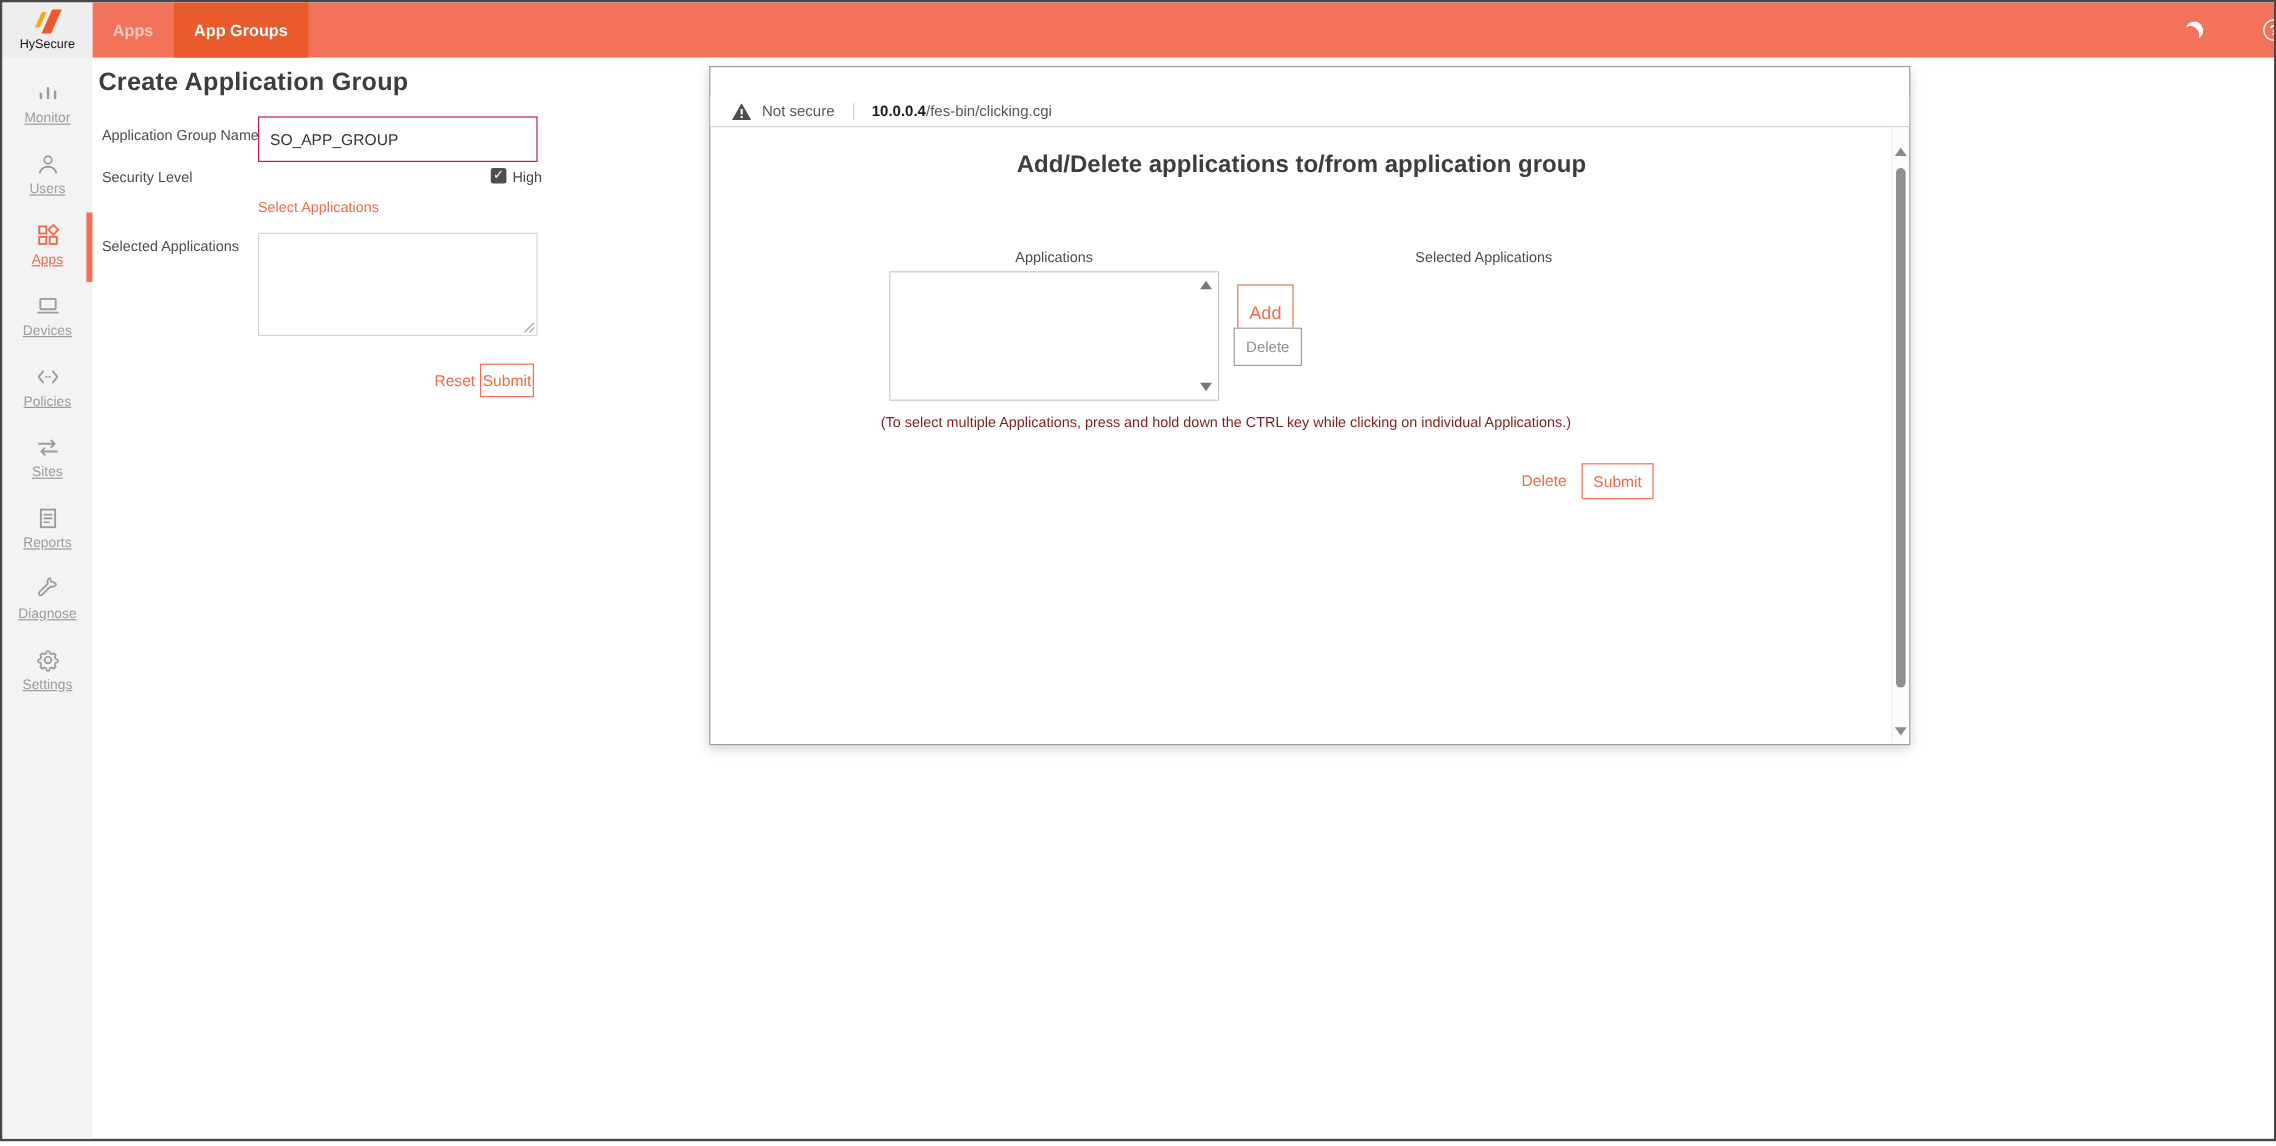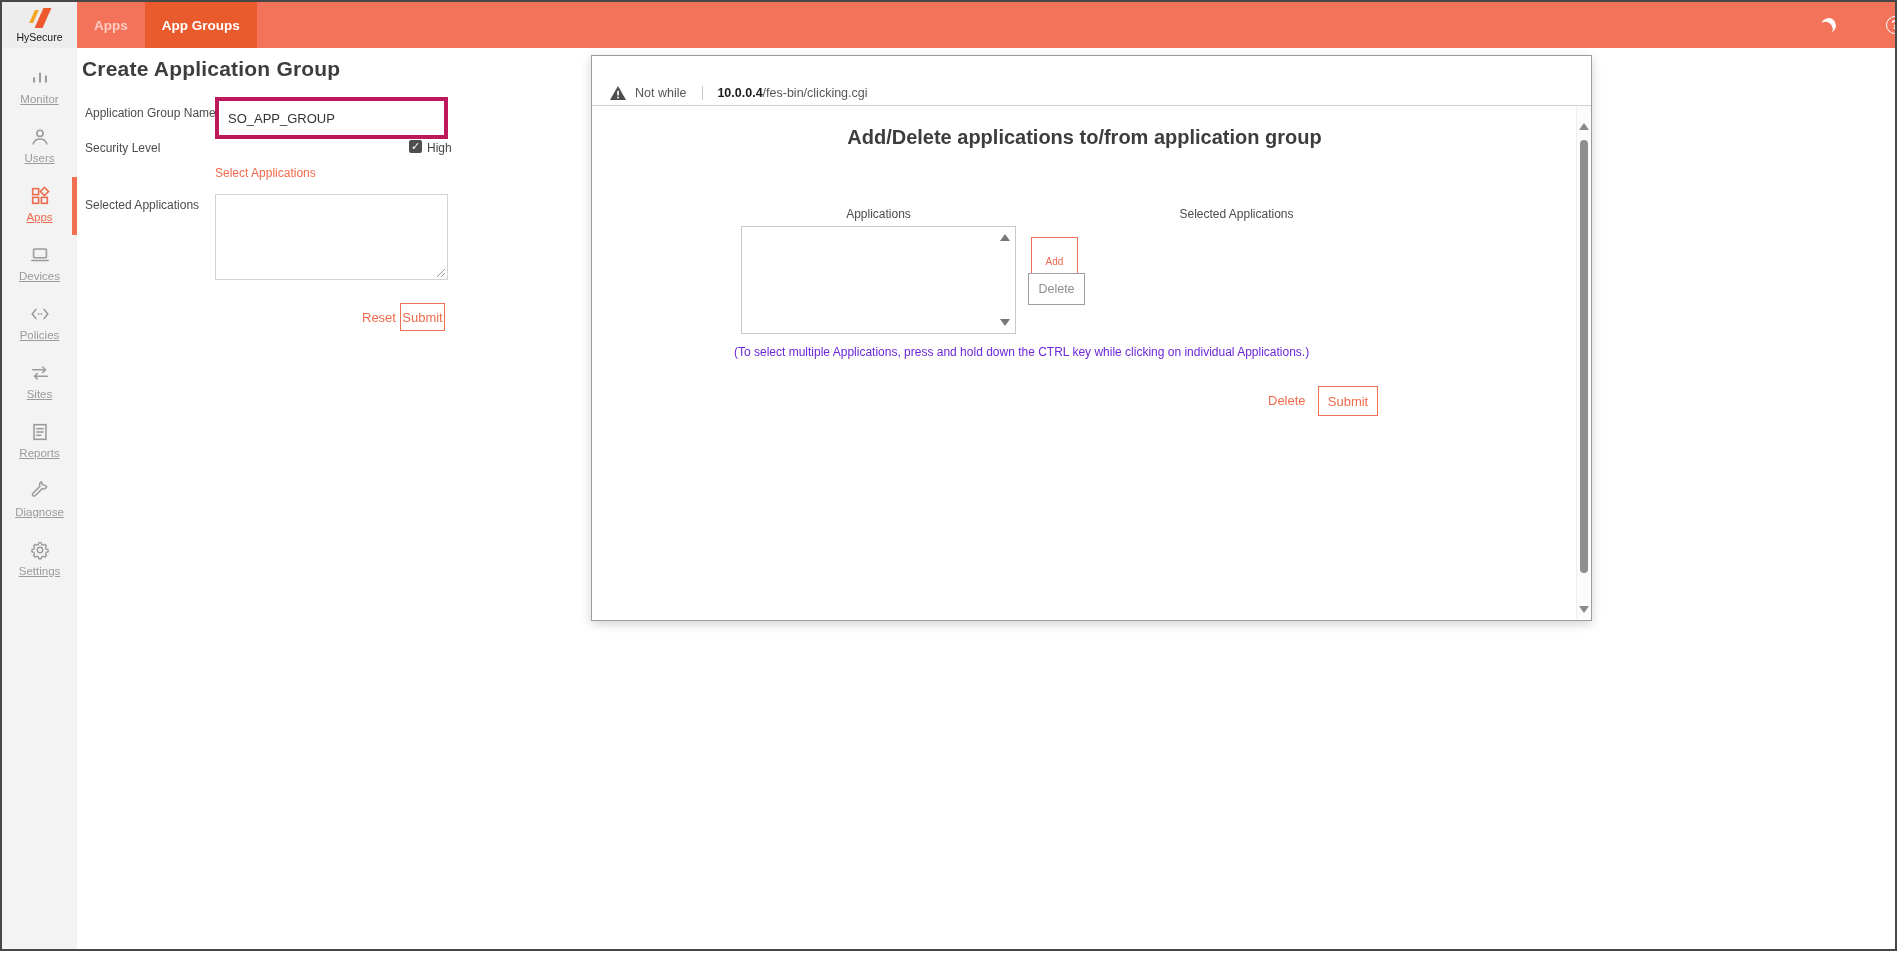--- a/index.html
+++ b/index.html
@@ -23,21 +23,21 @@
   .sidebar { position:absolute; left:0; top:46px; width:75px; bottom:0; background:#f3f3f4; padding-top:8px; z-index:2; }
   .nav-item { position:relative; height:59px; display:flex; flex-direction:column; align-items:center; justify-content:center; gap:4px; color:#9b9b9b; cursor:pointer;text-decoration:underline; }
   .nav-item .nav-label { font-size:11.5px; }
   .nav-item svg { display:block; }
   .nav-item.active { color:#ed6b4c; }
   .nav-item.active::after { content:""; position:absolute; right:0; top:3px; bottom:-2px; width:5px; background:#f0704f; }
 
   
   .page-title { position:absolute; left:80px; top:55px; font-size:21px; font-weight:bold; color:#3d3d3d; letter-spacing:.2px; }
   .f-label { position:absolute; font-size:12px; color:#4c4c4c; }
-  .gname-input { position:absolute; left:213px; top:95px; width:233px; height:38px; border:4px solid #be185d; padding:17px 9px; font-size:13px; color:#333; font-family:"Liberation Sans",sans-serif; outline:none; background:#fff; }
+  .gname-input { position:absolute; left:213px; top:95px; width:233px; height:38px; border:1px solid #be185d; padding:17px 9px; font-size:13px; color:#333; font-family:"Liberation Sans",sans-serif; outline:none; background:#fff; }
   .checkbox { position:absolute; left:407px; top:138px; width:13px; height:13px; background:#4e4e4e; border-radius:2px; color:#fff; font-size:11px; line-height:13px; text-align:center; cursor:pointer; }
   .checkbox::after { content:"\2713"; }
   .chk-label { position:absolute; left:425px; top:139px; font-size:12px; color:#444; }
   .sel-apps-link { position:absolute; left:213px; top:164px; font-size:12px; color:#f3694c; cursor:pointer; }
   .sel-apps-area { position:absolute; left:213px; top:192px; width:233px; height:86px; border:1px solid #d4d4d4; background:#fff; font-size:13px; color:#333; resize:none; outline:none; font-family:"Liberation Sans",sans-serif; }
   .grip { position:absolute; left:434px; top:266px; pointer-events:none; }
   .reset-link { position:absolute; left:360px; top:308px; font-size:13px; color:#ef6a4c; cursor:pointer; }
   .btn-outline { border:1px solid #ef6f52; color:#ef6a4c; background:#fff; font-size:13px; font-family:"Liberation Sans",sans-serif; cursor:pointer; text-align:center; }
   .form-submit { position:absolute; left:398px; top:301px; width:45px; height:28px; }
 
@@ -56,23 +56,23 @@
   .notsecure { margin-left:9px; font-size:12.5px; color:#565656; }
   .addr-sep { width:1px; height:14px; background:#c9c9c9; margin:0 14px 0 16px; }
   .addr-host { font-size:12.5px; font-weight:bold; color:#1b1b1b; }
   .addr-path { font-size:12.5px; color:#565656; }
   .p-heading { position:absolute; left:0; top:70px; width:985px; text-align:center; font-size:20px; font-weight:bold; color:#3d3d3d; }
   .list-label { position:absolute; top:151px; width:275px; text-align:center; font-size:12px; color:#4c4c4c; }
   .listbox { position:absolute; top:170px; width:275px; height:108px; border:1px solid #c9c9c9; background:#fff; }
   .listbox .tri-up { position:absolute; top:7px; right:5px; width:0; height:0; border-left:5px solid transparent; border-right:5px solid transparent; border-bottom:7px solid #777; cursor:pointer; }
   .listbox .tri-down { position:absolute; bottom:7px; right:5px; width:0; height:0; border-left:5px solid transparent; border-right:5px solid transparent; border-top:7px solid #777; cursor:pointer; }
   .lb-item { margin:1px 20px 0 2px; padding:1px 2px 2px; font-size:13px; color:#333; border-bottom:1px solid #9f9f9f; cursor:pointer; }
-  .add-btn { position:absolute; left:439px; top:181px; width:47px; height:49px; font-size:10px; }
+  .add-btn { position:absolute; left:439px; top:181px; width:47px; height:49px; font-size:15px; }
   .del-btn { position:absolute; left:436px; top:217px; width:57px; height:32px; background:#fff; border:1px solid #9e9e9e; color:#8f8f8f; font-size:12.5px; font-family:"Liberation Sans",sans-serif; cursor:pointer; }
-  .p-note { position:absolute; left:142px; top:289px; font-size:12px; color:#6d28d9; }
+  .p-note { position:absolute; left:142px; top:289px; font-size:12px; color:#7f1d1d; }
   .p-cancel { position:absolute; left:676px; top:337px; font-size:13px; color:#ef6a4c; cursor:pointer; }
   .p-submit { position:absolute; left:726px; top:330px; width:60px; height:30px; }
   
   .vscroll { position:absolute; top:50px; right:1px; bottom:1px; width:14px; background:#fbfbfb; border-left:1px solid #efefef; }
   .vs-up { position:absolute; top:17px; left:2px; width:0; height:0; border-left:5px solid transparent; border-right:5px solid transparent; border-bottom:7px solid #8a8a8a; cursor:pointer; }
   .vs-thumb { position:absolute; top:34px; left:3px; width:8px; height:433px; background:#8f8f8f; border-radius:4px; cursor:pointer; }
   .vs-down { position:absolute; bottom:6px; left:2px; width:0; height:0; border-left:5px solid transparent; border-right:5px solid transparent; border-top:7px solid #8a8a8a; cursor:pointer; }
 </style>
 </head>
 <body>
@@ -193,21 +193,21 @@
 
   <div class="popup">
 
 
     <div class="p-addressbar">
       <svg class="warn-ic" width="16" height="14" viewBox="0 0 16 14">
           <path d="M8 0L16 14H0z" fill="#4d4d4d"></path>
           <rect x="7.2" y="4.8" width="1.7" height="4.6" fill="#fff"></rect>
           <rect x="7.2" y="10.7" width="1.7" height="1.7" fill="#fff"></rect>
         </svg>
-      <span class="notsecure">Not while</span>
+      <span class="notsecure">Not secure</span>
       <div class="addr-sep"></div>
       <span class="addr-host">10.0.0.4</span>
         <span class="addr-path">/fes-bin/clicking.cgi</span>
     </div>
 
     <div class="p-heading">Add/Delete applications to/from application group</div>
 
     <div class="list-label" style="left:149px;">Applications</div>
     <div class="listbox" style="left:149px;">
       <div class="tri-up"></div>

